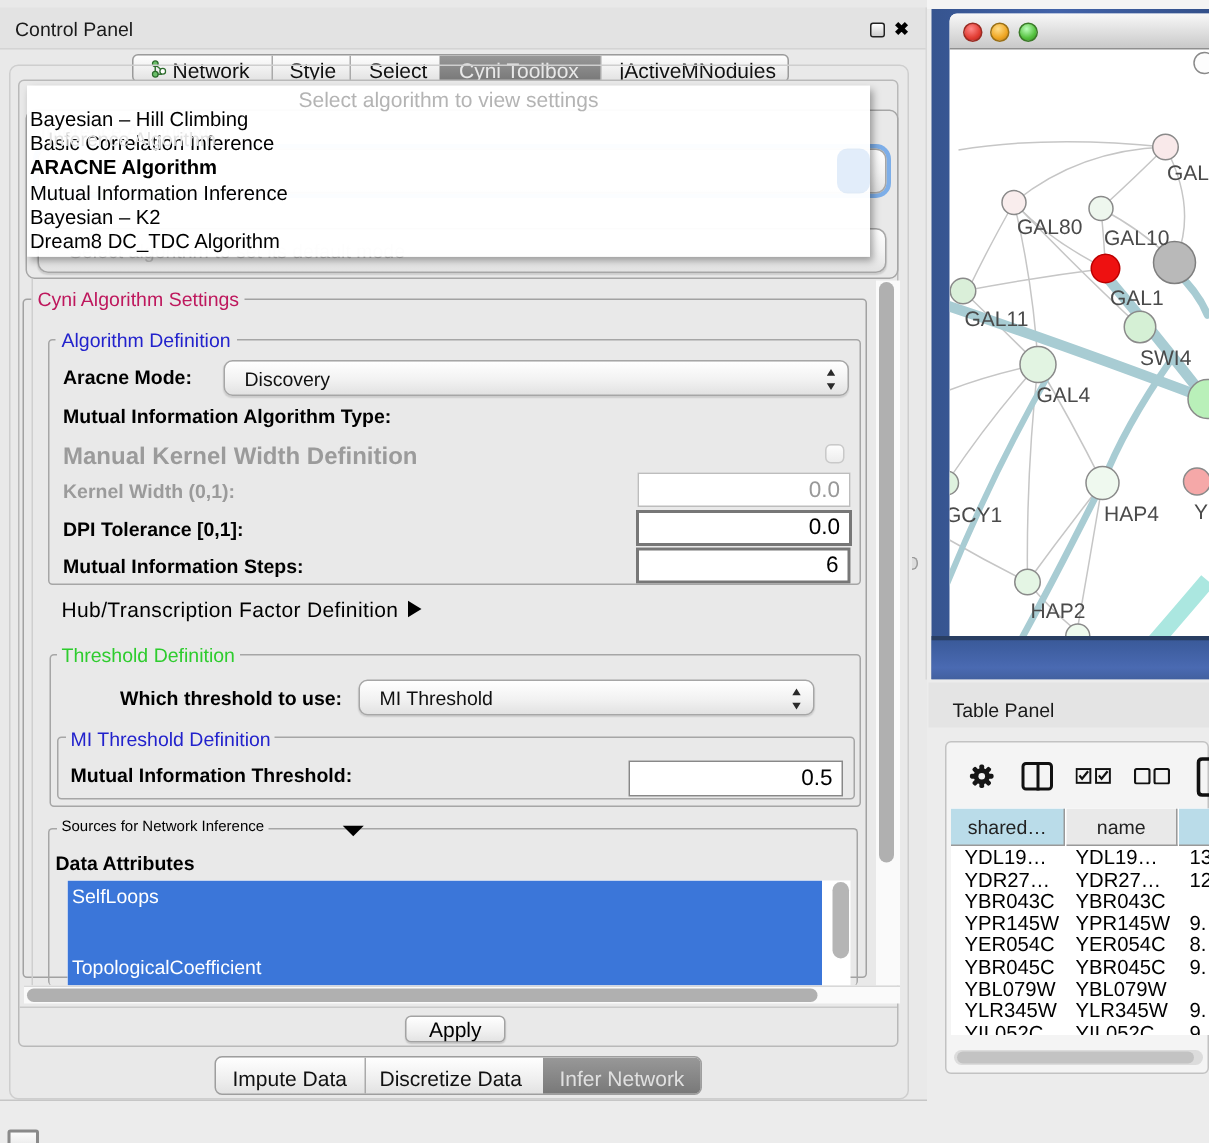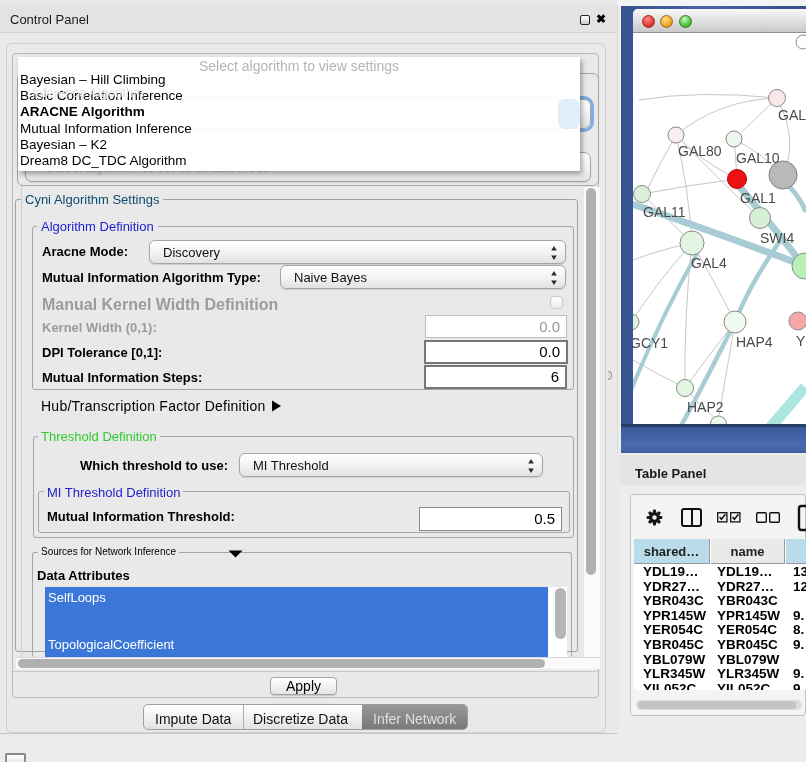--- a/index.html
+++ b/index.html
@@ -27,49 +27,62 @@
 <div class="abs" style="left:2px;top:0;width:2px;height:3px;background:#9a9a9a;"></div>
 
 <div class="abs" style="left:0;top:0;width:618px;height:734px;background:#e9e9e9;">
 
   <div class="abs" style="left:0;top:5px;width:618px;height:28px;background:#e3e3e3;border-bottom:1px solid #d4d4d4;"></div>
   <div class="abs" style="left:10px;top:12px;font-size:13px;color:#1a1a1a;">Control Panel</div>
 
   <div class="abs" style="left:580px;top:15px;width:10px;height:10px;border:1.5px solid #222;border-radius:2px;background:linear-gradient(#fff,#ccc);"></div>
   <div class="abs" style="left:596px;top:12px;font-size:12px;font-weight:bold;color:#000;">✖</div>
 
+  <div class="abs" style="left:88px;top:36px;width:438px;height:19px;border:1px solid #9b9b9b;border-radius:4px;background:linear-gradient(#fefefe,#eee 60%,#e2e2e2);overflow:hidden;">
+    <div class="abs" style="left:92px;top:0;width:1px;height:19px;background:#aaa;"></div>
+    <div class="abs" style="left:144px;top:0;width:1px;height:19px;background:#aaa;"></div>
+    <div class="abs" style="left:204px;top:0;width:107px;height:19px;background:linear-gradient(#989898,#747474);"></div>
+    <div class="abs" style="left:311px;top:0;width:1px;height:19px;background:#aaa;"></div>
+
+    <svg class="abs" style="left:12px;top:3px;" width="10" height="12" viewBox="0 0 10 12">
+      <path d="M2.5 3 L2.5 9 M3 9.5 L7 9.5 M3 3.5 L7 7" stroke="#3a7a3a" stroke-width="1" fill="none"></path>
+      <circle cx="2.5" cy="2.5" r="1.9" fill="#6abf69" stroke="#2d6b2d" stroke-width="0.9"></circle>
+      <circle cx="2.5" cy="9.5" r="1.9" fill="#6abf69" stroke="#2d6b2d" stroke-width="0.9"></circle>
+      <circle cx="7.5" cy="7.5" r="1.9" fill="#fff" stroke="#2d6b2d" stroke-width="0.9"></circle>
+    </svg>
+    <div class="abs" style="left:26px;top:2px;font-size:14px;color:#111;">Network</div>
+    <div class="abs" style="left:104px;top:2px;font-size:14px;color:#111;">Style</div>
+    <div class="abs" style="left:157px;top:2px;font-size:14px;color:#111;">Select</div>
+    <div class="abs" style="left:217px;top:2px;font-size:14px;color:#e8e8e8;">Cyni Toolbox</div>
+    <div class="abs" style="left:324px;top:2px;font-size:14px;color:#111;">jActiveMNodules</div>
+  </div>
 
   <div class="abs" style="left:6px;top:43px;width:600px;height:690px;border:1px solid #cecece;border-radius:6px;"></div>
   <div class="abs" style="left:12px;top:53px;width:587px;height:645px;border:1px solid #b9b9b9;border-radius:4px;background:#e9e9e9;"></div>
 
   <div class="abs" style="left:17px;top:73px;width:582px;height:113px;border:1px solid #a6a6a6;border-radius:6px;"></div>
   <div class="abs" style="left:24px;top:80px;padding:0 3px;background:#e9e9e9;font-size:13px;color:#9a9a9a;">Inference Algorithm</div>
   <div class="abs combo" style="left:25px;top:99px;width:566px;height:30px;border-radius:7px;box-shadow:0 0 0 3px #7daee8;"></div>
   <div class="abs combo" style="left:25px;top:152px;width:566px;height:30px;border-radius:7px;">
      <span style="color:#c2c2c2;font-size:13px;line-height:30px;padding-left:7px;">Select algorithm to set its default mode</span>
   </div>
 
   <div class="abs" style="left:15px;top:199px;width:563px;height:453px;border:1px solid #a2a2a2;border-radius:3px;"></div>
-  <div class="abs" style="left:21px;top:192px;padding:0 4px;background:#e9e9e9;font-size:13px;color:#0c4a6e;">Cyni Algorithm Settings</div>
+  <div class="abs" style="left:21px;top:192px;padding:0 4px;background:#e9e9e9;font-size:13px;color:#be185d;">Cyni Algorithm Settings</div>
 
   <div class="abs" style="left:32px;top:226px;width:542px;height:164px;border:1px solid #a6a6a6;border-radius:3px;"></div>
   <div class="abs" style="left:37px;top:219px;padding:0 4px;background:#e9e9e9;font-size:13px;color:#2222cc;">Algorithm Definition</div>
 
   <div class="abs bold" style="left:42px;top:244px;font-size:13px;">Aracne Mode:</div>
   <div class="combo" style="left:149px;top:240px;width:417px;height:24px;">Discovery
     <svg class="arr" viewBox="0 0 8 16">
         <path d="M4 1 L6.8 5.5 L1.2 5.5 Z M4 15 L6.8 10.5 L1.2 10.5 Z" fill="#2a2a2a"></path>
       </svg>
   </div>
   <div class="abs bold" style="left:42px;top:270px;font-size:13px;">Mutual Information Algorithm Type:</div>
-  <div class="combo" style="left:280px;top:265px;width:286px;height:24px;">Naive Bayes
-    <svg class="arr" viewBox="0 0 8 16">
-        <path d="M4 1 L6.8 5.5 L1.2 5.5 Z M4 15 L6.8 10.5 L1.2 10.5 Z" fill="#2a2a2a"></path>
-      </svg>
-  </div>
   <div class="abs glabel" style="left:42px;top:296px;font-size:16px;">Manual Kernel Width Definition</div>
   <div class="abs" style="left:550px;top:296px;width:13px;height:13px;border:1px solid #c9c9c9;border-radius:4px;background:linear-gradient(#fdfdfd,#ededed);"></div>
 
   <div class="abs glabel" style="left:42px;top:320px;font-size:13px;">Kernel Width (0,1):</div>
   <div class="tfield" style="left:425px;top:315px;width:142px;height:23px;border:1px solid #bdbdbd;color:#999;line-height:21px;">0.0</div>
   <div class="abs bold" style="left:42px;top:345px;font-size:13px;">DPI Tolerance [0,1]:</div>
   <div class="tfield" style="left:424px;top:340px;width:144px;height:24px;border:2px solid #777;line-height:20px;">0.0</div>
   <div class="abs bold" style="left:42px;top:370px;font-size:13px;">Mutual Information Steps:</div>
   <div class="tfield" style="left:424px;top:365px;width:143px;height:24px;border:2px solid #777;line-height:20px;">6</div>
 
@@ -226,21 +239,21 @@
       <text x="737" y="347">HAP4</text>
       <text x="797" y="346">YE</text>
       <text x="688" y="412">HAP2</text>
     </g>
   </svg>
 </div>
 
 <div class="abs" style="left:621px;top:424px;width:185px;height:3px;background:#293e62;"></div>
 <div class="abs" style="left:621px;top:427px;width:185px;height:26px;background:linear-gradient(#3a5a9a,#4a6ab2 70%,#42609f);"></div>
 
-<div class="abs" style="left:619px;top:453px;width:187px;height:309px;background:#ececec;font-weight:bold;">
+<div class="abs" style="left:619px;top:453px;width:187px;height:309px;background:#ececec;">
   <div class="abs" style="left:0;top:2px;width:187px;height:30px;background:#e4e4e4;"></div>
   <div class="abs" style="left:16px;top:13px;font-size:13px;color:#1a1a1a;">Table Panel</div>
 
   <div class="abs" style="left:11px;top:41px;width:176px;height:222px;border:1px solid #c2c2c2;border-radius:4px;background:#f4f4f4;"></div>
 
   <svg class="abs" style="left:27px;top:56px;" width="17" height="17" viewBox="0 0 17 17">
     <g fill="#151515">
       <circle cx="8.5" cy="8.5" r="5.4"></circle>
       <rect x="6.9" y="0.6" width="3.2" height="15.8" rx="1.2"></rect>
       <rect x="0.6" y="6.9" width="15.8" height="3.2" rx="1.2"></rect>

